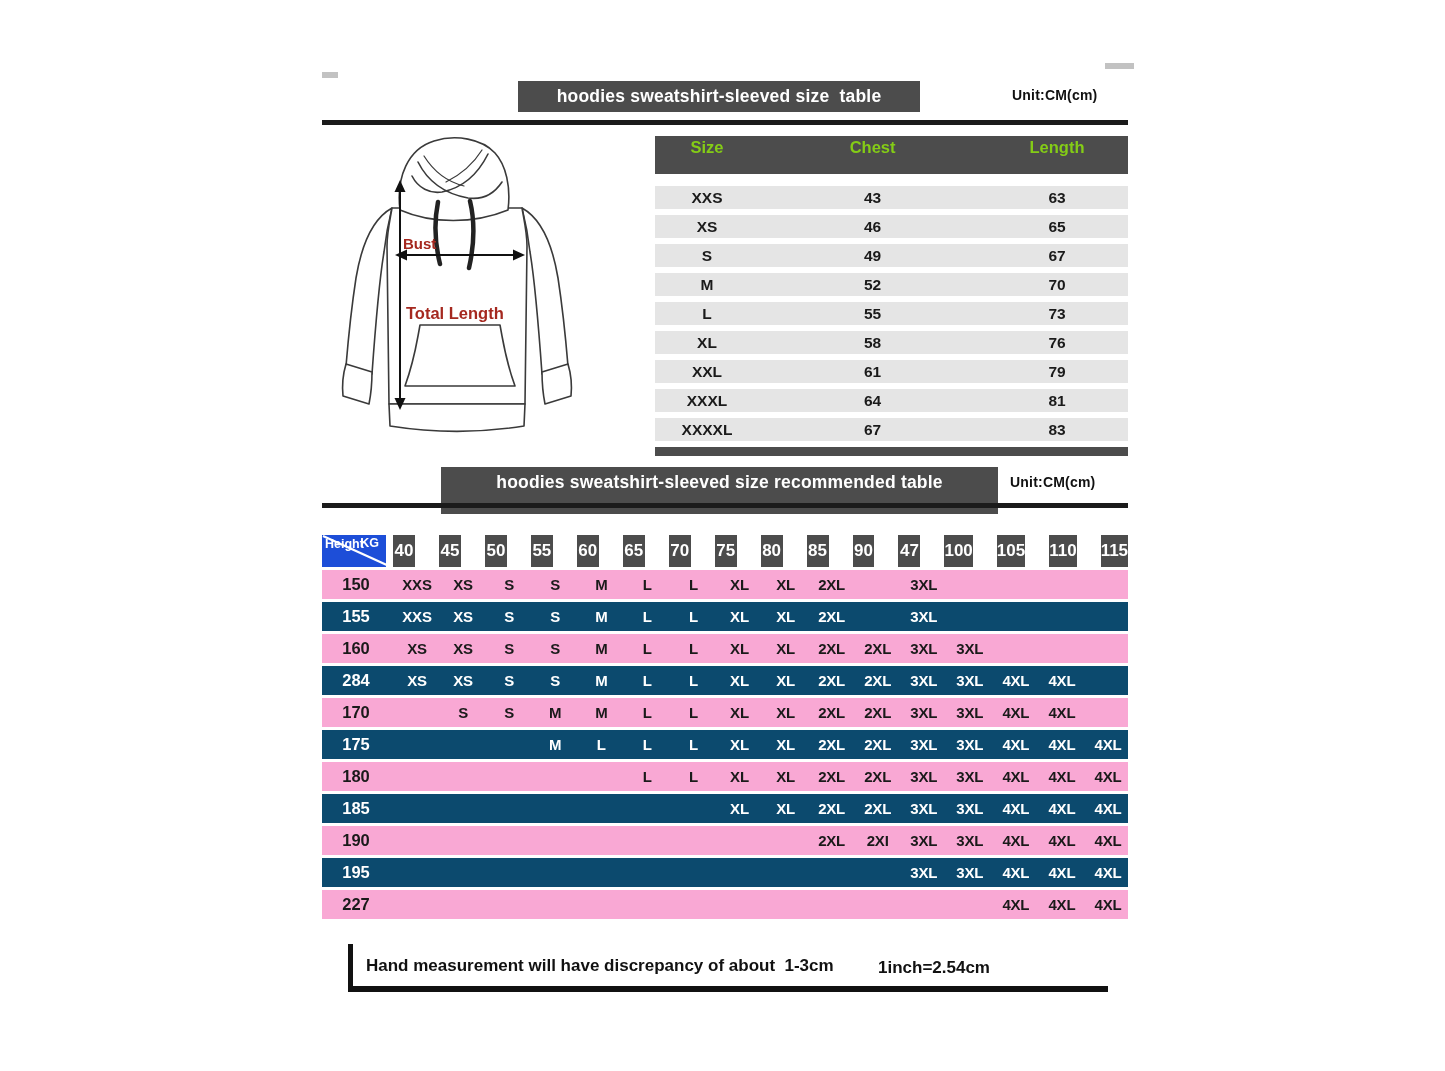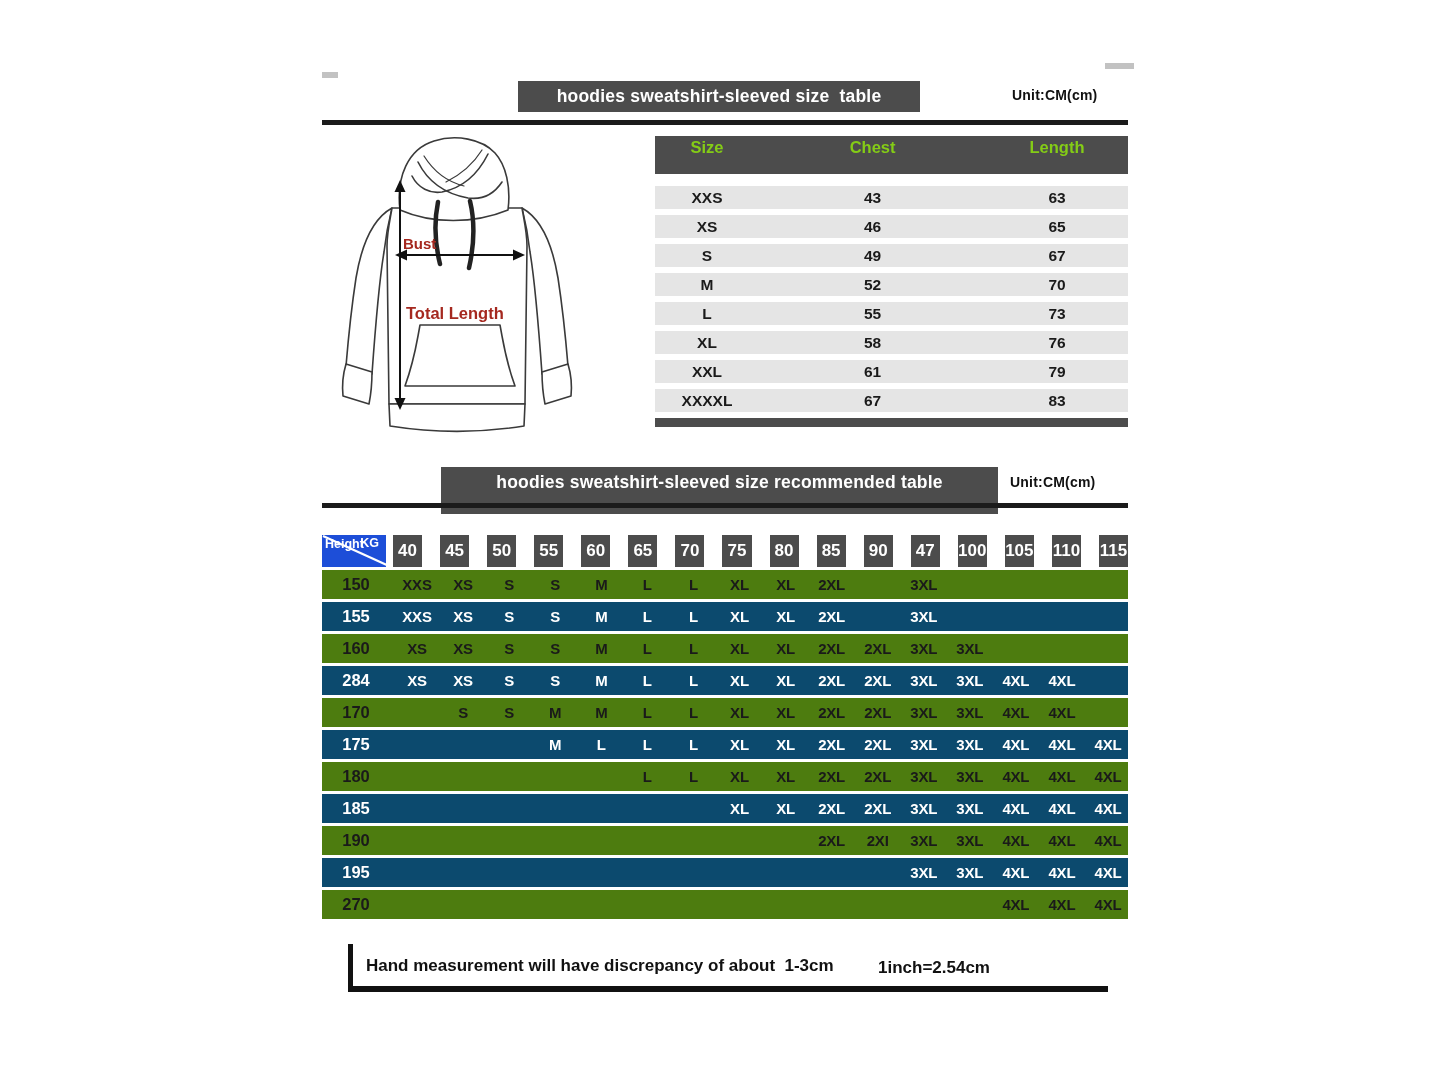--- a/index.html
+++ b/index.html
@@ -44,28 +44,28 @@
   }
   #size-rows .srow:first-child { margin-top:12px; }
   .sfoot { height:9px; background:#4c4c4c; margin-top:6px; }
 
   
   .mheader { left:322px; top:535px; width:806px; height:32px; display:flex; gap:7px; }
   .corner { position:relative; width:64px; flex:none; background:#1d4ed8; }
   .corner svg { position:absolute; left:0; top:0; }
   .corner .kg { position:absolute; right:7px; top:1px; color:#fff; font-size:12.5px; }
   .corner .hgt { position:absolute; left:3px; bottom:16px; color:#fff; font-size:12.5px; }
-  .weights { flex:1; display:flex; gap:18px; }
+  .weights { flex:1; display:flex; gap:24px; }
   .wbox {
     flex:1; background:#4c4c4c; color:#fff; text-align:center;
     line-height:32px; font-size:17px;
   }
   #matrix-rows { left:322px; top:570px; width:806px; }
   .mrow { position:relative; height:29px; margin-bottom:3px; }
-  .mrow.light { background:#4d7c0f; color:#1a1a1a; }
+  .mrow.light { background:#f9a8d4; color:#1a1a1a; }
   .mrow.dark  { background:#0c4a6e; color:#ffffff; }
   .mlabel { position:absolute; left:0; top:0; width:68px; text-align:center; line-height:29px; font-size:16.5px; }
   .mcells { position:absolute; left:75px; right:0; top:0; height:100%; display:flex; gap:6px; }
   .mcell { flex:1; text-align:center; line-height:29px; font-size:15px; letter-spacing:-.2px; }
 
   
   .vbar { left:348px; top:944px; width:5px; height:48px; background:#111; }
   .hbar { left:348px; top:986px; width:760px; height:6px; background:#111; }
   .note { left:366px; top:956px; font-size:17px; color:#111; white-space:pre; }
   .conv { left:878px; top:958px; font-size:17px; color:#111; }
@@ -160,20 +160,25 @@
         </div>
         <div class="srow srow3">
           <span>XL</span>
           <span>58</span>
           <span>76</span>
         </div>
         <div class="srow srow3">
           <span>XXL</span>
           <span>61</span>
           <span>79</span>
+        </div>
+        <div class="srow srow3">
+          <span>XXXL</span>
+          <span>64</span>
+          <span>81</span>
         </div>
         <div class="srow srow3">
           <span>XXXXL</span>
           <span>67</span>
           <span>83</span>
         </div>
       </div>
     <div class="sfoot"></div>
   </div>
 
@@ -414,21 +419,21 @@
           <span class="mcell"></span>
           <span class="mcell"></span>
           <span class="mcell">3XL</span>
           <span class="mcell">3XL</span>
           <span class="mcell">4XL</span>
           <span class="mcell">4XL</span>
           <span class="mcell">4XL</span>
         </div>
       </div>
       <div class="mrow light">
-        <span class="mlabel">270</span>
+        <span class="mlabel">227</span>
         <div class="mcells">
           <span class="mcell"></span>
           <span class="mcell"></span>
           <span class="mcell"></span>
           <span class="mcell"></span>
           <span class="mcell"></span>
           <span class="mcell"></span>
           <span class="mcell"></span>
           <span class="mcell"></span>
           <span class="mcell"></span>

